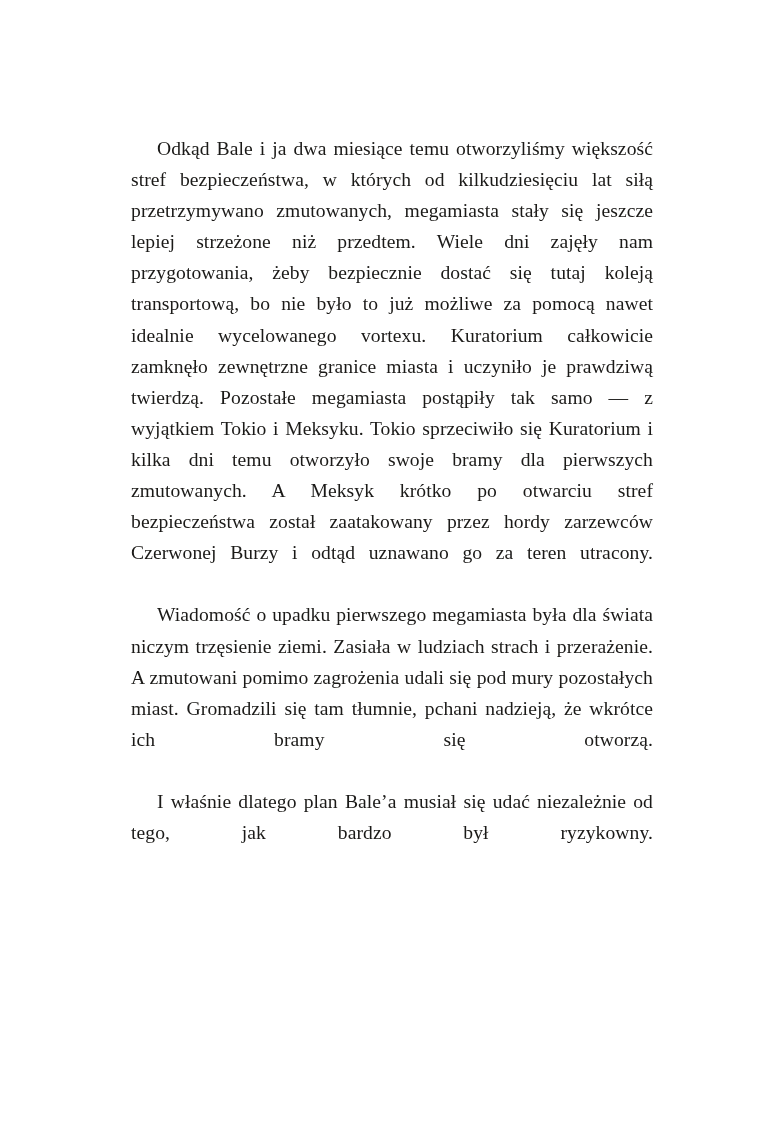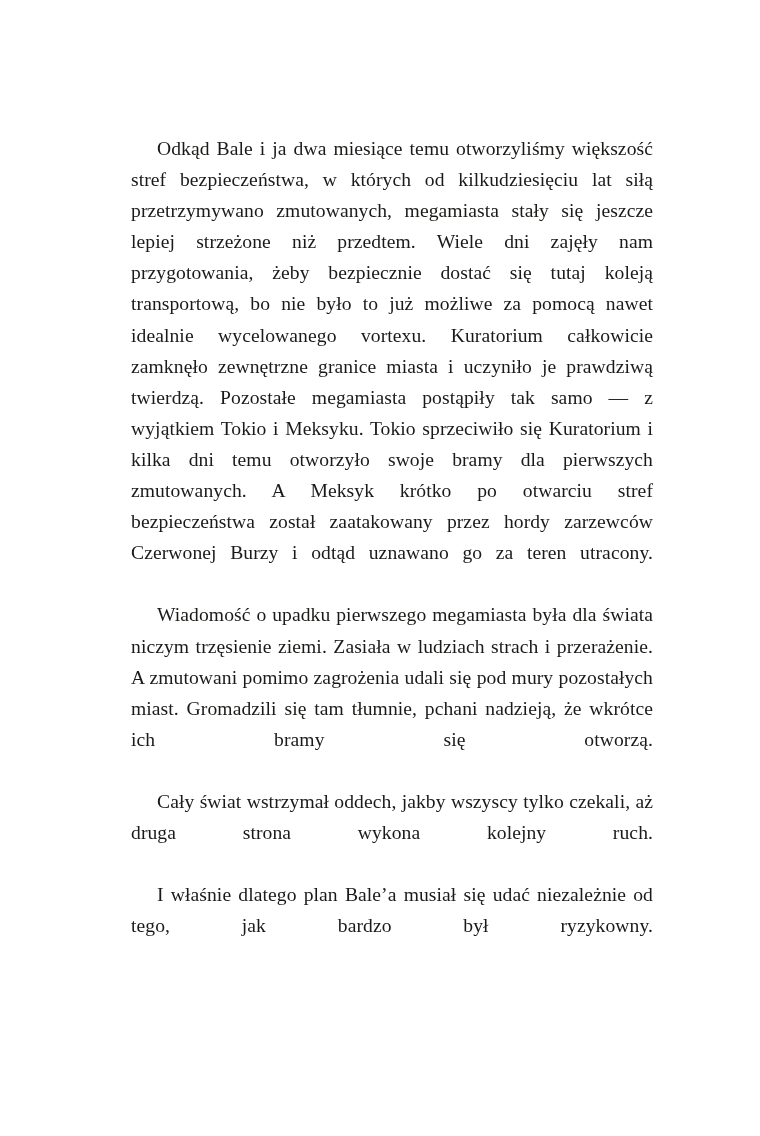--- a/index.html
+++ b/index.html
@@ -55,16 +55,15 @@
     width: 100%;
   }
 </style>
 </head>
 <body>
 
 <div class="page">
   <div class="text-column">
     <p class="para indent">Odkąd Bale i ja dwa miesiące temu otworzyliśmy większość stref bezpieczeństwa, w których od kilkudziesięciu lat siłą przetrzymywano zmutowanych, megamiasta stały się jeszcze lepiej strzeżone niż przedtem. Wiele dni zajęły nam przygotowania, żeby bezpiecznie dostać się tutaj koleją transportową, bo nie było to już możliwe za pomocą nawet idealnie wycelowanego vortexu. Kuratorium całkowicie zamknęło zewnętrzne granice miasta i uczyniło je prawdziwą twierdzą. Pozostałe megamiasta postąpiły tak samo — z wyjątkiem Tokio i Meksyku. Tokio sprzeciwiło się Kuratorium i kilka dni temu otworzyło swoje bramy dla pierwszych zmutowanych. A Meksyk krótko po otwarciu stref bezpieczeństwa został zaatakowany przez hordy zarzewców Czerwonej Burzy i odtąd uznawano go za teren utracony.</p>
     <p class="para indent">Wiadomość o upadku pierwszego megamiasta była dla świata niczym trzęsienie ziemi. Zasiała w ludziach strach i przerażenie. A zmutowani pomimo zagrożenia udali się pod mury pozostałych miast. Gromadzili się tam tłumnie, pchani nadzieją, że wkrótce ich bramy się otworzą.</p>
-    <p class="para indent">Cały świat wstrzymał oddech, jakby wszyscy tylko czekali, aż druga strona wykona kolejny ruch.</p>
     <p class="para indent">I właśnie dlatego plan Bale’a musiał się udać niezależnie od tego, jak bardzo był ryzykowny.</p>
   </div>
 </div>
 
 </body></html>

